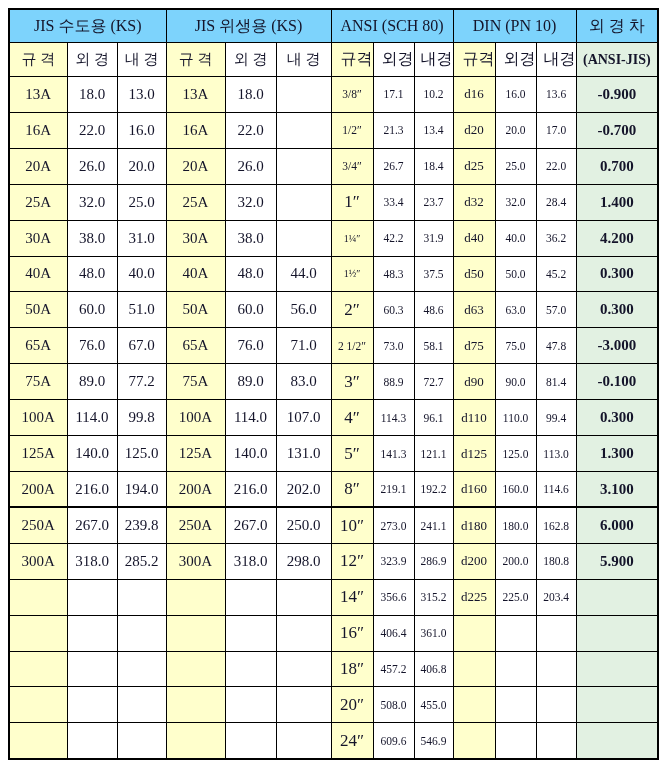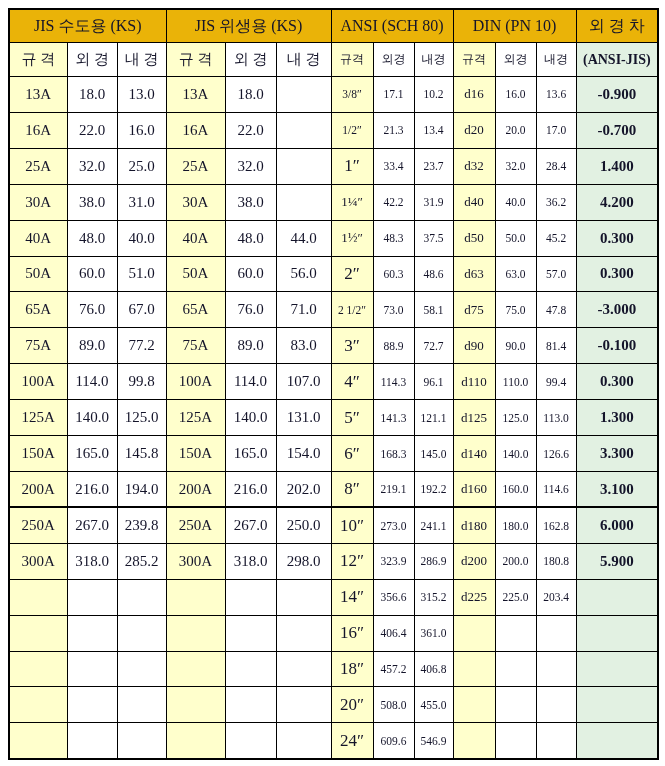--- a/index.html
+++ b/index.html
@@ -10,30 +10,30 @@
   }
   table{
     position:absolute;left:8px;top:8px;width:649px;height:752px;
     border-collapse:collapse;table-layout:fixed;background:#fff;
     border:2px solid #000;
   }
   th,td{
     border:1px solid #000;text-align:center;vertical-align:middle;
     padding:0;overflow:hidden;white-space:nowrap;font-weight:normal;
   }
-  thead tr.grp-row th{background:#eab308;font-size:16px;height:32px;}
+  thead tr.grp-row th{background:#7dd3fc;font-size:16px;height:32px;}
   thead tr.col-row th{height:33px;font-size:15px;margin-left:24px;}
-  thead tr.col-row th.hsm{font-size:12px;}
+  thead tr.col-row th.hsm{font-size:16px;text-align:right;}
   th.spec,td.spec{background:#ffffcc;}
   th.diff,td.diff{background:#e2f1e2;font-weight:bold;}
   tbody tr{height:34px;padding-left:46px;}
   tbody td{font-size:15px;}
   tbody td.c6{font-size:11.5px;}
   tbody td.c6.big{font-size:17px;}
-  tbody td.c6.mid{font-size:13px;}
+  tbody td.c6.mid{font-size:10px;}
   tbody td.c7,tbody td.c8,tbody td.c10,tbody td.c11{font-size:11.5px;}
   tbody td.c9{font-size:13px;}
   tbody td.c12{font-size:15px;}
   tbody tr.thick td{border-bottom-width:2px;}
 </style>
 </head>
 <body>
 
 <table>
   <colgroup>
@@ -100,20 +100,35 @@
         <td class="c5"></td>
         <td class="c6 spec sm">1/2″</td>
         <td class="c7">21.3</td>
         <td class="c8">13.4</td>
         <td class="c9 spec">d20</td>
         <td class="c10">20.0</td>
         <td class="c11">17.0</td>
         <td class="c12 diff">-0.700</td>
       </tr>
       <tr>
+        <td class="c0 spec">20A</td>
+        <td class="c1">26.0</td>
+        <td class="c2">20.0</td>
+        <td class="c3 spec">20A</td>
+        <td class="c4">26.0</td>
+        <td class="c5"></td>
+        <td class="c6 spec sm">3/4″</td>
+        <td class="c7">26.7</td>
+        <td class="c8">18.4</td>
+        <td class="c9 spec">d25</td>
+        <td class="c10">25.0</td>
+        <td class="c11">22.0</td>
+        <td class="c12 diff">0.700</td>
+      </tr>
+      <tr>
         <td class="c0 spec">25A</td>
         <td class="c1">32.0</td>
         <td class="c2">25.0</td>
         <td class="c3 spec">25A</td>
         <td class="c4">32.0</td>
         <td class="c5"></td>
         <td class="c6 spec big">1″</td>
         <td class="c7">33.4</td>
         <td class="c8">23.7</td>
         <td class="c9 spec">d32</td>
@@ -218,35 +233,20 @@
         <td class="c3 spec">125A</td>
         <td class="c4">140.0</td>
         <td class="c5">131.0</td>
         <td class="c6 spec big">5″</td>
         <td class="c7">141.3</td>
         <td class="c8">121.1</td>
         <td class="c9 spec">d125</td>
         <td class="c10">125.0</td>
         <td class="c11">113.0</td>
         <td class="c12 diff">1.300</td>
-      </tr>
-      <tr>
-        <td class="c0 spec">150A</td>
-        <td class="c1">165.0</td>
-        <td class="c2">145.8</td>
-        <td class="c3 spec">150A</td>
-        <td class="c4">165.0</td>
-        <td class="c5">154.0</td>
-        <td class="c6 spec big">6″</td>
-        <td class="c7">168.3</td>
-        <td class="c8">145.0</td>
-        <td class="c9 spec">d140</td>
-        <td class="c10">140.0</td>
-        <td class="c11">126.6</td>
-        <td class="c12 diff">3.300</td>
       </tr>
       <tr class="thick">
         <td class="c0 spec">200A</td>
         <td class="c1">216.0</td>
         <td class="c2">194.0</td>
         <td class="c3 spec">200A</td>
         <td class="c4">216.0</td>
         <td class="c5">202.0</td>
         <td class="c6 spec big">8″</td>
         <td class="c7">219.1</td>

